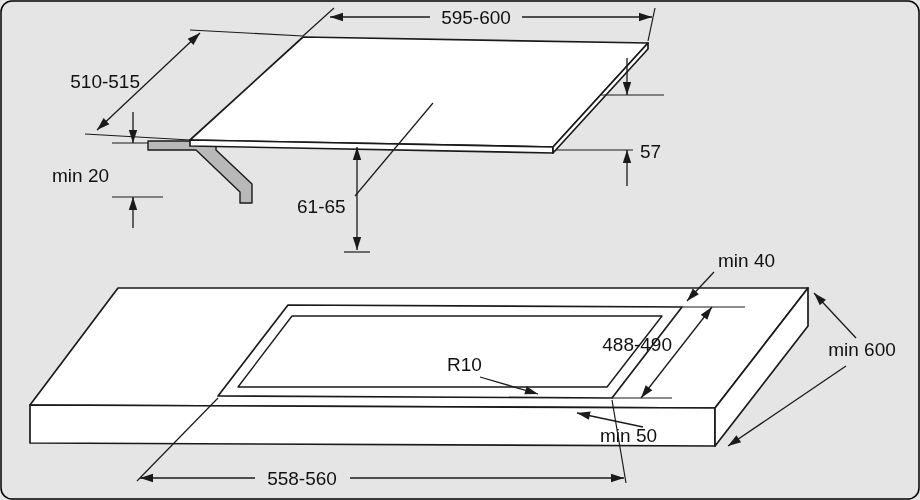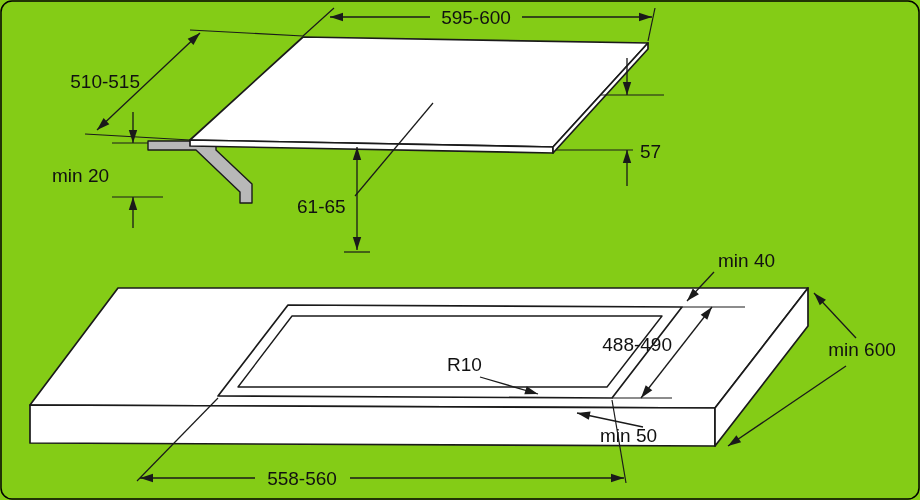--- a/index.html
+++ b/index.html
@@ -1,20 +1,20 @@
 <!DOCTYPE html>
 <html><head>
 <meta charset="utf-8">
 <style>
   html, body { margin: 0; padding: 0; background: #ffffff; }
   .page {
     position: relative;
     width: 920px;
     height: 500px;
-    background: #84cc16;
+    background: #e5e5e5;
     overflow: hidden;
   }
   svg { display: block; }
   .outline  { fill: #ffffff; stroke: #1a1a1a; stroke-width: 1.7; stroke-linejoin: round; }
   .outline2 { fill: none;    stroke: #1a1a1a; stroke-width: 1.4; stroke-linejoin: round; }
   .bracket  { fill: #b8b8b8; stroke: #1a1a1a; stroke-width: 1.4; stroke-linejoin: round; }
   .dim  { fill: none; stroke: #1a1a1a; stroke-width: 1.3; }
   .ext  { fill: none; stroke: #1a1a1a; stroke-width: 1.2; }
   .lbl  { font-family: "Liberation Sans", sans-serif; font-size: 19px; fill: #111111; }
   .frame { fill: none; stroke: #000000; stroke-width: 1.5; }

